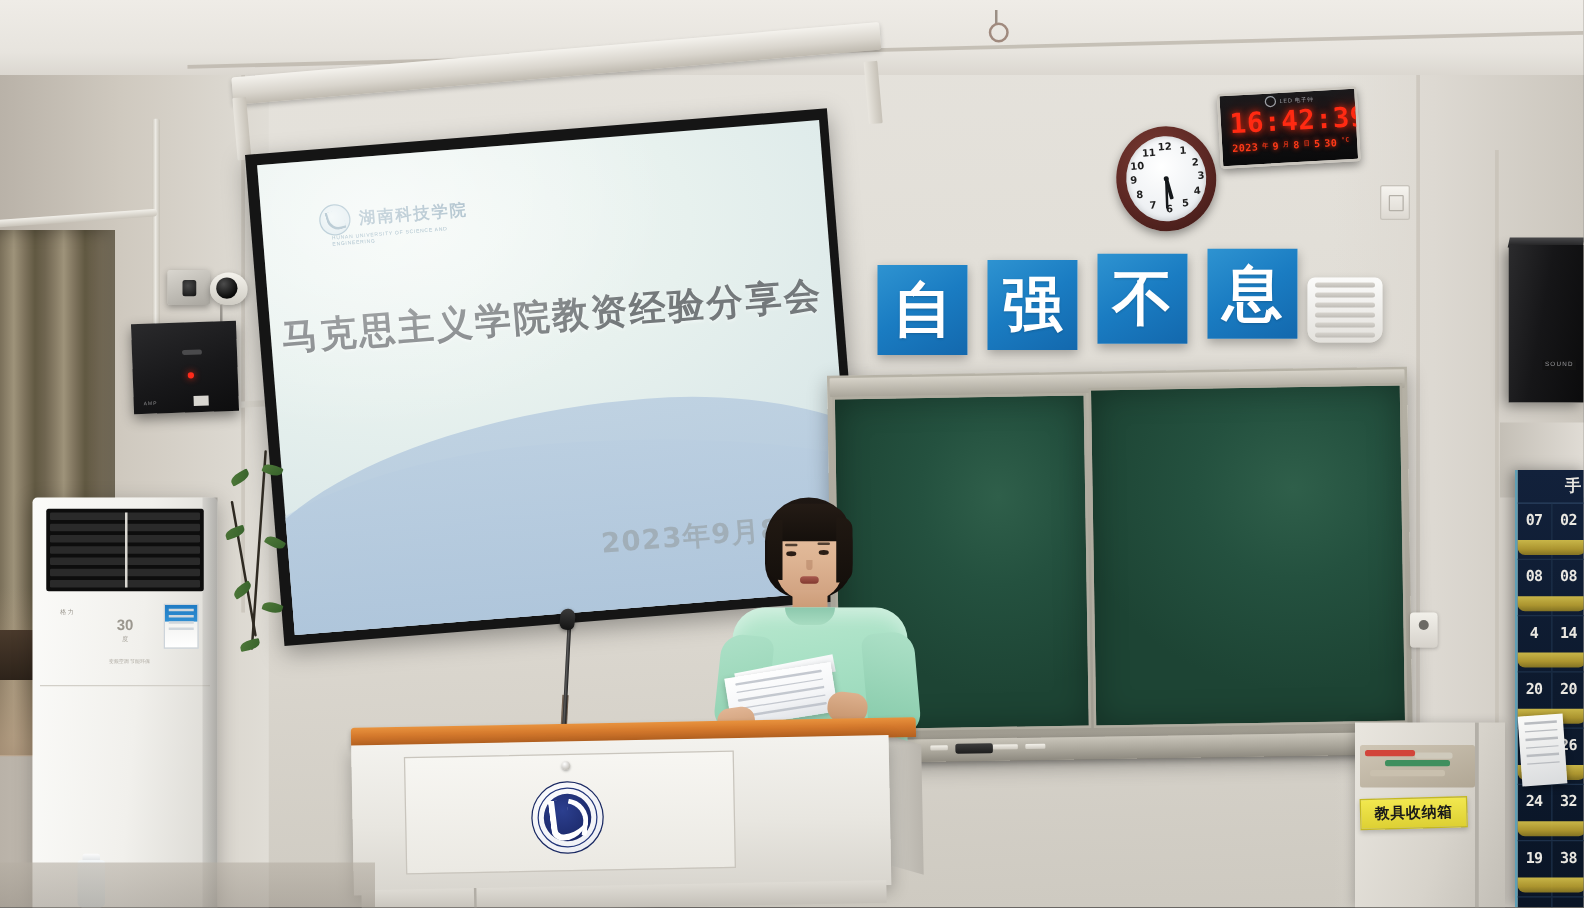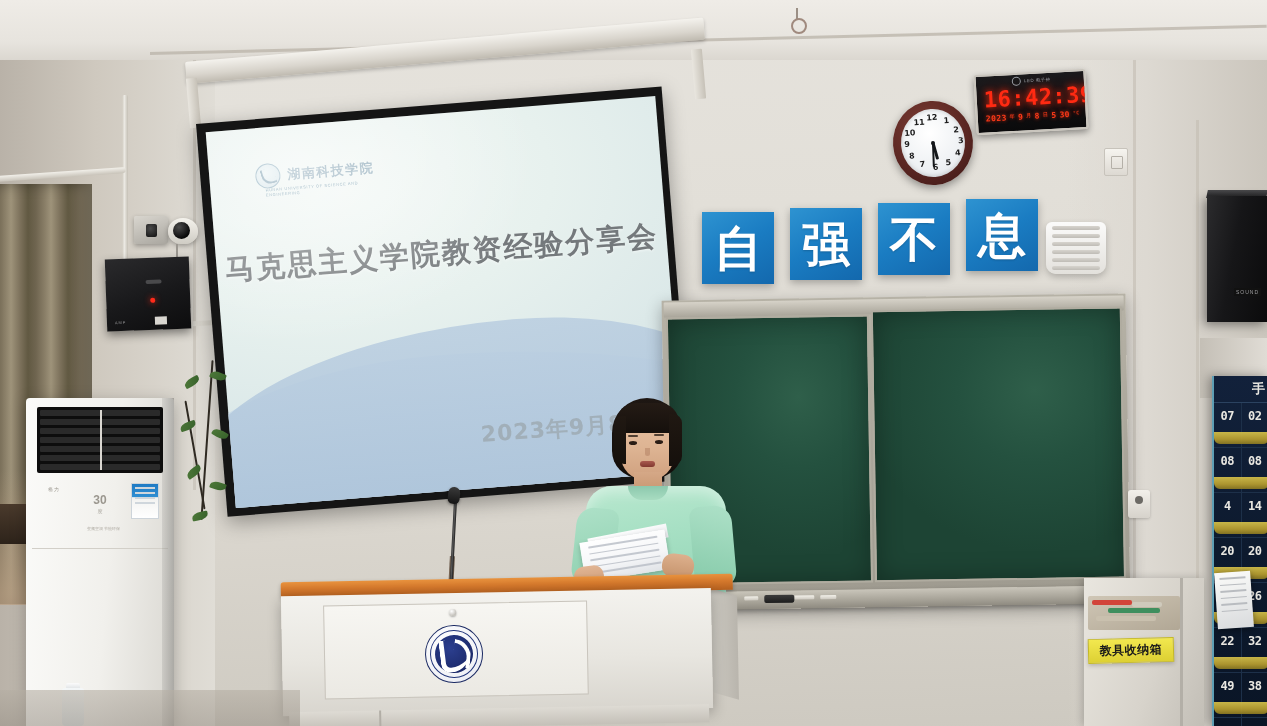--- a/index.html
+++ b/index.html
@@ -958,26 +958,26 @@
       <div class="pc-cell">20</div>
       <div class="pc-cell">20</div>
       <div class="pc-pocket"></div>
     </div>
     <div class="pc-row">
       <div class="pc-cell">25</div>
       <div class="pc-cell">26</div>
       <div class="pc-pocket"></div>
     </div>
     <div class="pc-row">
-      <div class="pc-cell">22</div>
+      <div class="pc-cell">24</div>
       <div class="pc-cell">32</div>
       <div class="pc-pocket"></div>
     </div>
     <div class="pc-row">
-      <div class="pc-cell">49</div>
+      <div class="pc-cell">19</div>
       <div class="pc-cell">38</div>
       <div class="pc-pocket"></div>
     </div>
     <div class="pc-row">
       <div class="pc-cell">43</div>
       <div class="pc-cell">44</div>
 
     </div>
 
     <div class="pc-papers">

